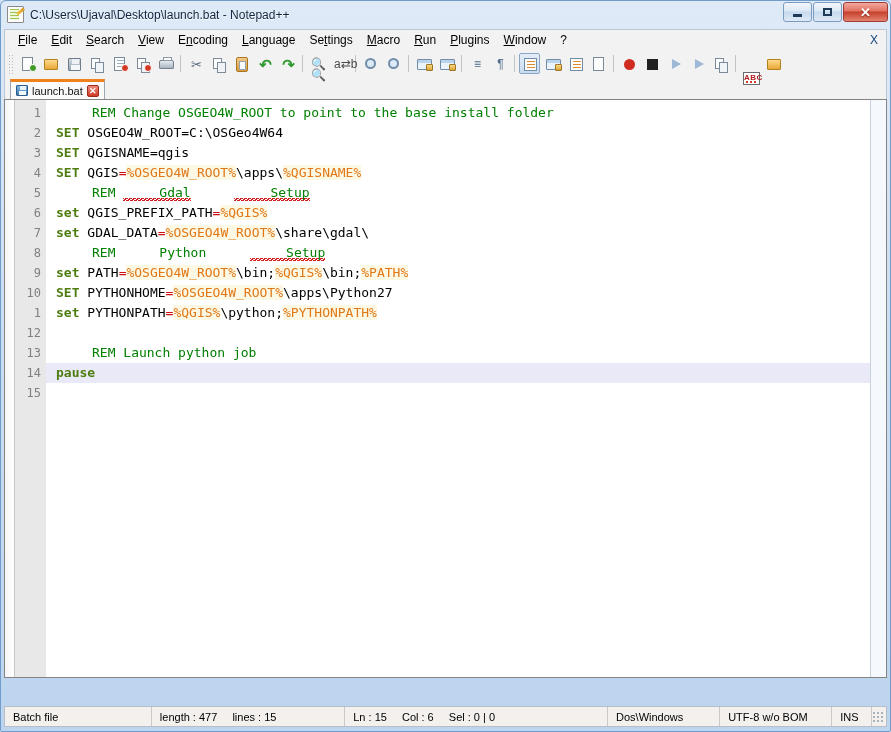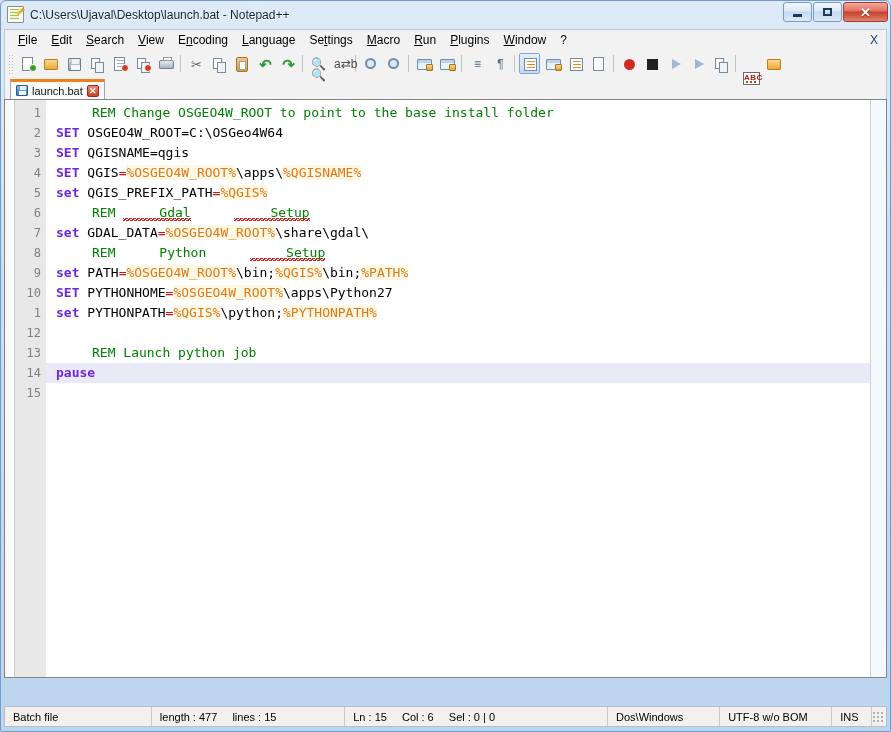--- a/index.html
+++ b/index.html
@@ -271,21 +271,21 @@
   .code{
     flex:1;padding-top:3px;position:relative;background:#fff;overflow:hidden;
   }
   .cline{
     height:20px;line-height:20px;white-space:pre;
     font-family:"DejaVu Sans Mono",monospace;font-size:13px;color:#000;
     padding-left:10px;
   }
   .cline.current{background:#e9e9f7;}
   .tok-rem{color:#008000;padding-left:36px;}
-  .tok-kw{color:#6d28d9;font-weight:bold;}
+  .tok-kw{color:#4d7c0f;font-weight:bold;}
   .tok-cmd{color:#4a80c8;}
   .tok-eq{color:#d01010;}
   .tok-var{color:#e07818;background:#fdf8e3;}
   .tok-txt{color:#000;text-align:right;}
   .sp{
     border-bottom:2px solid transparent;
     background-image:repeating-linear-gradient(135deg,#d02020 0 1px,transparent 1px 2px);
     background-size:4px 3px;background-repeat:repeat-x;background-position:0 100%;
     padding-bottom:1px;
   }
@@ -577,22 +577,22 @@
         <div class="ln">12</div>
         <div class="ln">13</div>
         <div class="ln">14</div>
         <div class="ln">15</div>
       </div>
     <div class="code">
         <div class="cline"><span class="tok-rem">REM Change OSGEO4W_ROOT to point to the base install folder</span></div>
         <div class="cline"><span class="tok-kw">SET</span><span class="tok-txt"> OSGEO4W_ROOT=C:\OSGeo4W64</span></div>
         <div class="cline"><span class="tok-kw">SET</span><span class="tok-txt"> QGISNAME=qgis</span></div>
         <div class="cline"><span class="tok-kw">SET</span><span class="tok-txt"> QGIS</span><span class="tok-eq">=</span><span class="tok-var">%OSGEO4W_ROOT%</span><span class="tok-txt">\apps\</span><span class="tok-var">%QGISNAME%</span></div>
+        <div class="cline"><span class="tok-rem">REM </span><span class="tok-rem sp">Gdal</span><span class="tok-rem"> </span><span class="tok-rem sp">Setup</span></div>
         <div class="cline"><span class="tok-kw">set</span><span class="tok-txt"> QGIS_PREFIX_PATH</span><span class="tok-eq">=</span><span class="tok-var">%QGIS%</span></div>
-        <div class="cline"><span class="tok-rem">REM </span><span class="tok-rem sp">Gdal</span><span class="tok-rem"> </span><span class="tok-rem sp">Setup</span></div>
         <div class="cline"><span class="tok-kw">set</span><span class="tok-txt"> GDAL_DATA</span><span class="tok-eq">=</span><span class="tok-var">%OSGEO4W_ROOT%</span><span class="tok-txt">\share\gdal\</span></div>
         <div class="cline"><span class="tok-rem">REM </span><span class="tok-rem">Python</span><span class="tok-rem"> </span><span class="tok-rem sp">Setup</span></div>
         <div class="cline"><span class="tok-kw">set</span><span class="tok-txt"> PATH</span><span class="tok-eq">=</span><span class="tok-var">%OSGEO4W_ROOT%</span><span class="tok-txt">\bin;</span><span class="tok-var">%QGIS%</span><span class="tok-txt">\bin;</span><span class="tok-var">%PATH%</span></div>
         <div class="cline"><span class="tok-kw">SET</span><span class="tok-txt"> PYTHONHOME</span><span class="tok-eq">=</span><span class="tok-var">%OSGEO4W_ROOT%</span><span class="tok-txt">\apps\Python27</span></div>
         <div class="cline"><span class="tok-kw">set</span><span class="tok-txt"> PYTHONPATH</span><span class="tok-eq">=</span><span class="tok-var">%QGIS%</span><span class="tok-txt">\python;</span><span class="tok-var">%PYTHONPATH%</span></div>
         <div class="cline">&nbsp;</div>
         <div class="cline"><span class="tok-rem">REM Launch python job</span></div>
         <div class="cline current"><span class="tok-kw">pause</span></div>
       </div>
     <div class="vscroll">

